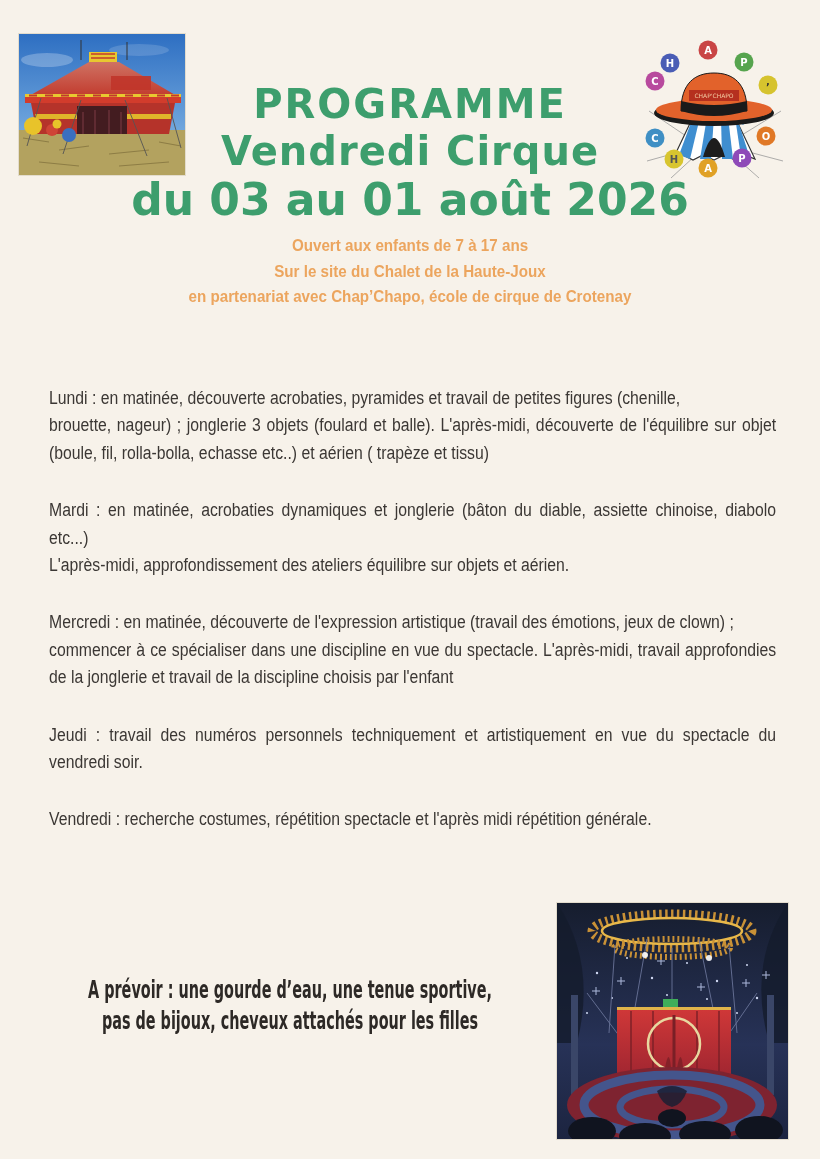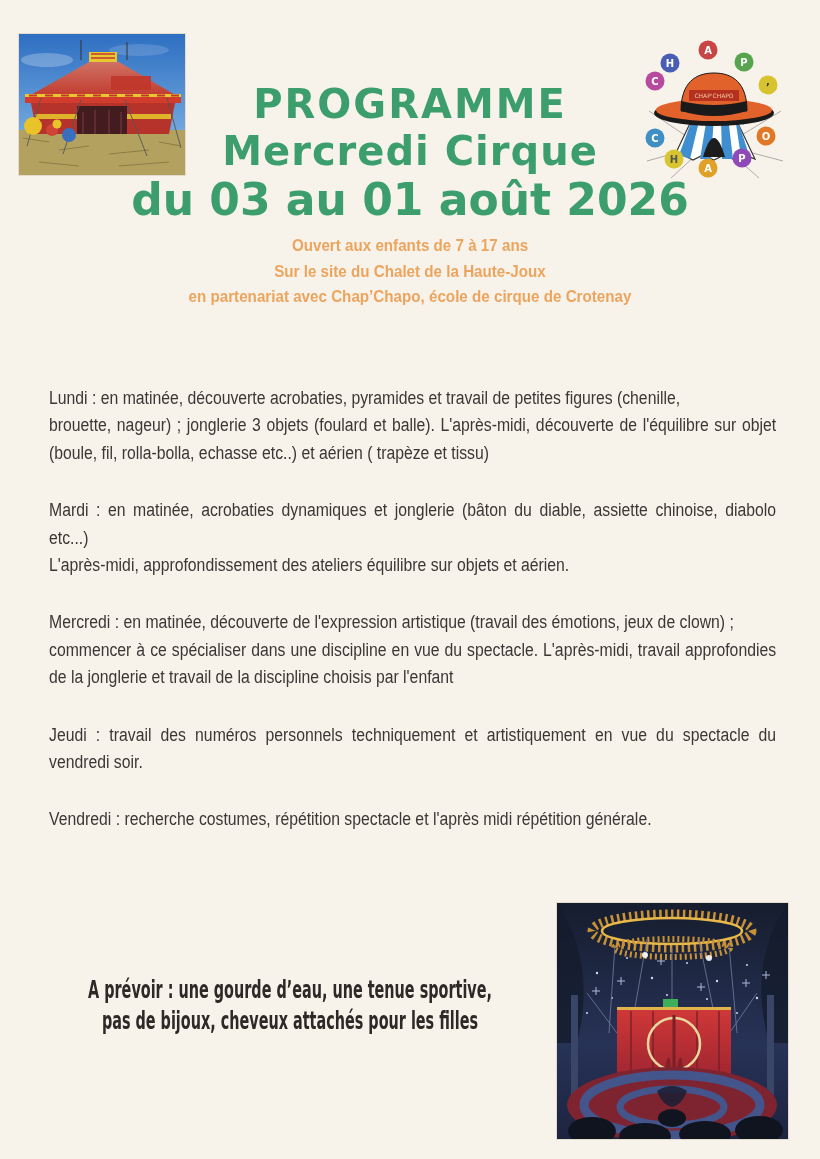--- a/index.html
+++ b/index.html
@@ -94,21 +94,21 @@
       <line x1="106" y1="66" x2="128" y2="122" stroke="#555" stroke-width="0.9"></line>
       <circle cx="14" cy="92" r="9" fill="#e8c32a"></circle>
       <circle cx="33" cy="96" r="6" fill="#cf4436"></circle>
       <circle cx="50" cy="101" r="7" fill="#3a6fc0"></circle>
       <circle cx="38" cy="90" r="4.5" fill="#e8c32a"></circle>
     </svg>
   </div>
 
   <div class="header-title">
     <div class="title-l1">PROGRAMME</div>
-    <div class="title-l2">Mercredi Cirque</div>
+    <div class="title-l2">Vendredi Cirque</div>
     <div class="title-l3">du 03 au 01 août 2026</div>
   </div>
 
   <div class="logo">
     <svg width="150" height="158" viewBox="0 0 150 158">
       <g stroke="#999" stroke-width="0.8">
         <line x1="48" y1="105" x2="8" y2="78"></line>
         <line x1="96" y1="105" x2="140" y2="78"></line>
         <line x1="42" y1="118" x2="6" y2="128"></line>
         <line x1="104" y1="118" x2="142" y2="128"></line>

